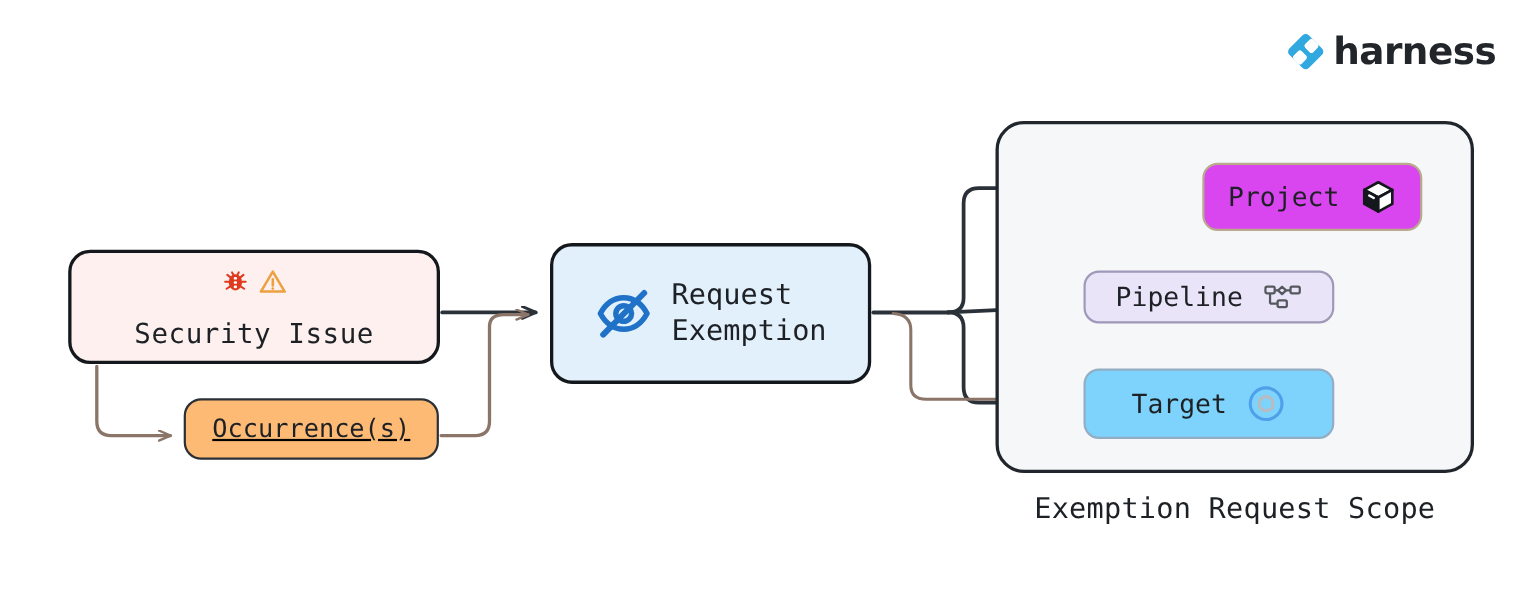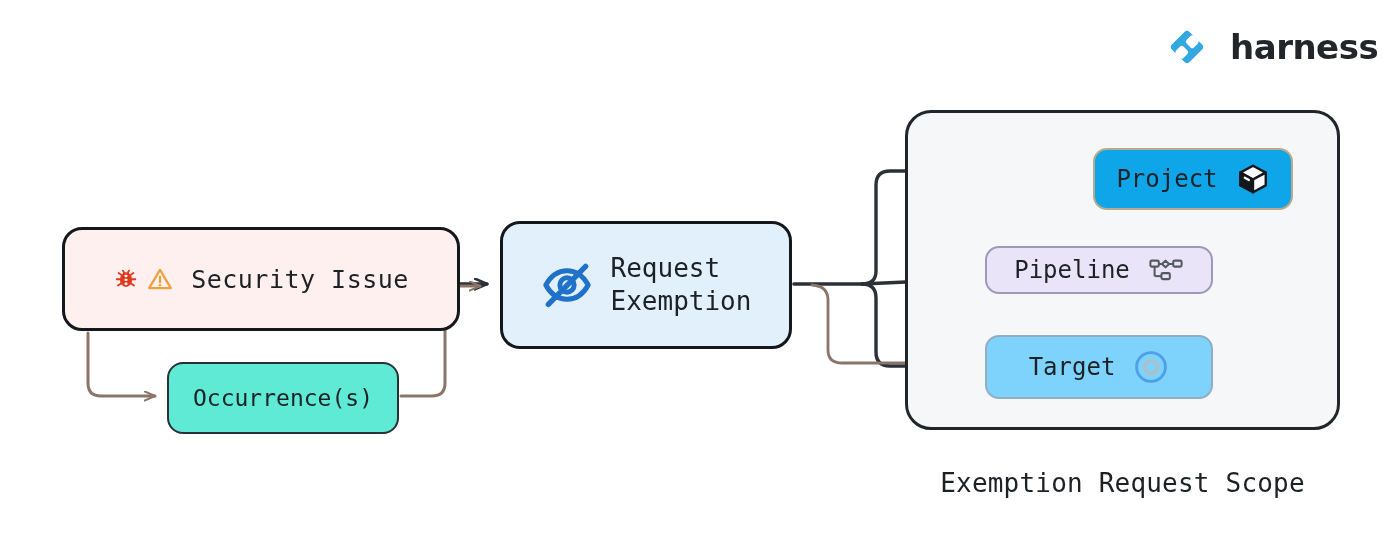--- a/index.html
+++ b/index.html
@@ -16,21 +16,21 @@
     overflow: hidden;
   }
 
   
   #harness-logo {
     position: absolute;
     left: 1168px;
     top: 28px;
     display: flex;
     align-items: center;
-    gap: 24px;
+    gap: 6px;
   }
   #harness-logo .mark { display: block; }
   #harness-logo .wordmark {
     font-family: "DejaVu Sans", "Liberation Sans", sans-serif;
     font-size: 34px;
     font-weight: 700;
     color: #22252a;
     letter-spacing: -0.5px;
     line-height: 1;
   }
@@ -58,49 +58,50 @@
   .node .label {
     font-family: "DejaVu Sans Mono", "Liberation Mono", monospace;
     color: #1d2125;
     white-space: pre;
   }
 
   
   #node-security-issue {
     left: 62px;
     top: 227px;
-    width: 398px;
+    width: 338px;
     height: 104px;
     background: #fdf0ee;
     border: 3.5px solid #14181c;
     border-radius: 20px;
-    flex-direction: row;
+    flex-direction: column;
     gap: 18px;
   }
   #node-security-issue .icon-row {
     display: flex;
     align-items: center;
     justify-content: center;
     gap: 8px;
     height: 30px;
   }
   #node-security-issue .label {
     font-size: 25px;
     letter-spacing: 0.5px;
   }
 
   
   #node-occurrences {
     left: 167px;
     top: 362px;
     width: 232px;
-    height: 72px;
-    background: #5eead4;
+    height: 56px;
+    background: #fdba74;
     border: 2.5px solid #2b2f36;
     border-radius: 16px;
+    text-decoration: underline;
   }
   #node-occurrences .label { font-size: 23px; }
 
   
   #node-request-exemption {
     left: 500px;
     top: 221px;
     width: 292px;
     height: 128px;
     background: #e2f0fc;
@@ -129,21 +130,20 @@
   #scope-caption {
     position: absolute;
     left: 905px;
     top: 448px;
     width: 435px;
     text-align: center;
     font-family: "DejaVu Sans Mono", "Liberation Mono", monospace;
     font-size: 26px;
     color: #1d2125;
     letter-spacing: 0.2px;
-    margin-top: 20px;
   }
 
   
   .scope-node {
     position: absolute;
     box-sizing: border-box;
     display: flex;
     align-items: center;
     justify-content: center;
     gap: 18px;
@@ -154,21 +154,21 @@
     font-family: "DejaVu Sans Mono", "Liberation Mono", monospace;
     font-size: 24px;
     color: #1d2125;
   }
 
   #node-project {
     left: 1093px;
     top: 148px;
     width: 200px;
     height: 62px;
-    background: #0ea5e9;
+    background: #d946ef;
     border-color: #b9a98d;
   }
   #node-pipeline {
     left: 985px;
     top: 246px;
     width: 228px;
     height: 48px;
     background: #eae4f8;
     border-color: #a098b8;
   }

